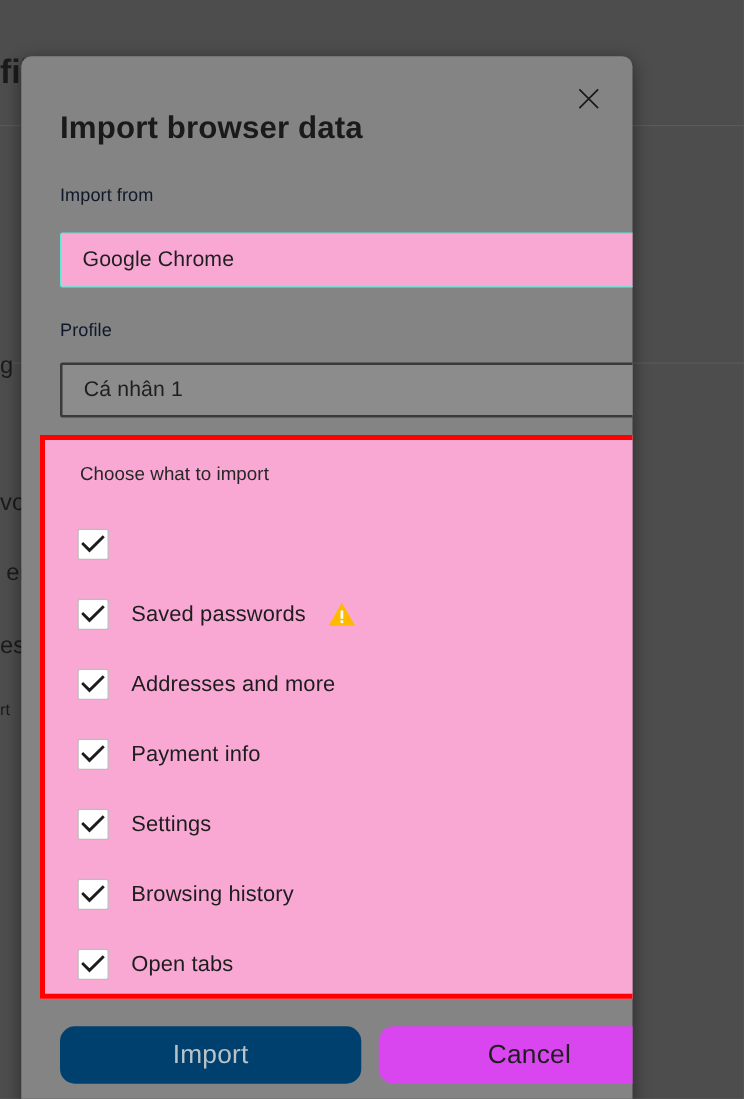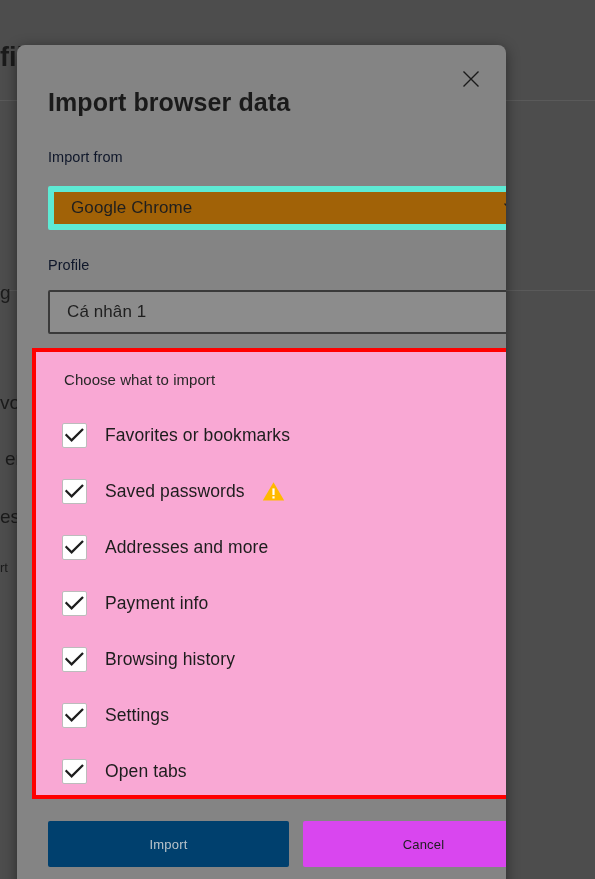--- a/index.html
+++ b/index.html
@@ -82,22 +82,22 @@
     font-size: 14.5px;
     color: #0f172a;
     letter-spacing: 0.05px;
   }
 
   .combo {
     position: absolute;
     left: 31px;
     width: 495px;
     height: 44px;
-    background: #a16207;
-    border: 6px solid #5eead4;
+    background: #f9a8d4;
+    border: 1px solid #5eead4;
     border-radius: 2px;
     display: flex;
     align-items: center;
     padding: 0 14px 0 17px;
     cursor: pointer;
   }
   .combo.focused {
     border: 2px solid #3a3a3a;
     background: #8c8c8c;
     justify-content: flex-end;
@@ -176,22 +176,22 @@
     left: 31px;
     top: 776px;
     display: flex;
     gap: 14px;
   }
 
   .btn {
     width: 241px;
     height: 46px;
     border: none;
-    border-radius: 2px;
-    font-size: 13px;
+    border-radius: 12px;
+    font-size: 21px;
     font-family: "Liberation Sans", "DejaVu Sans", sans-serif;
     letter-spacing: 0.2px;
     cursor: pointer;
   }
   .btn-primary {
     background: #00406e;
     color: #b9c3ca;
   }
   .btn-secondary {
     background: #d946ef;
@@ -248,21 +248,20 @@
 
   <div id="choose-panel">
     <div class="panel-heading">Choose what to import</div>
     <div class="check-list" id="check-list">
         <div class="check-row">
           <span class="checkbox">
             <svg width="19" height="15" viewBox="0 0 19 15" aria-hidden="true">
               <path d="M1.5 7.2 L6.6 12.3 L17.2 1.8" stroke="#1d1d1d" stroke-width="2.3" fill="none" stroke-linecap="square"></path>
             </svg>
           </span>
-          <span class="check-label">Favorites or bookmarks</span>
         </div>
         <div class="check-row">
           <span class="checkbox">
             <svg width="19" height="15" viewBox="0 0 19 15" aria-hidden="true">
               <path d="M1.5 7.2 L6.6 12.3 L17.2 1.8" stroke="#1d1d1d" stroke-width="2.3" fill="none" stroke-linecap="square"></path>
             </svg>
           </span>
           <span class="check-label">Saved passwords</span>
           <span class="warn-icon">
             <svg width="23" height="21" viewBox="0 0 23 21" aria-hidden="true">
@@ -287,29 +286,29 @@
             </svg>
           </span>
           <span class="check-label">Payment info</span>
         </div>
         <div class="check-row">
           <span class="checkbox">
             <svg width="19" height="15" viewBox="0 0 19 15" aria-hidden="true">
               <path d="M1.5 7.2 L6.6 12.3 L17.2 1.8" stroke="#1d1d1d" stroke-width="2.3" fill="none" stroke-linecap="square"></path>
             </svg>
           </span>
+          <span class="check-label">Settings</span>
+        </div>
+        <div class="check-row">
+          <span class="checkbox">
+            <svg width="19" height="15" viewBox="0 0 19 15" aria-hidden="true">
+              <path d="M1.5 7.2 L6.6 12.3 L17.2 1.8" stroke="#1d1d1d" stroke-width="2.3" fill="none" stroke-linecap="square"></path>
+            </svg>
+          </span>
           <span class="check-label">Browsing history</span>
-        </div>
-        <div class="check-row">
-          <span class="checkbox">
-            <svg width="19" height="15" viewBox="0 0 19 15" aria-hidden="true">
-              <path d="M1.5 7.2 L6.6 12.3 L17.2 1.8" stroke="#1d1d1d" stroke-width="2.3" fill="none" stroke-linecap="square"></path>
-            </svg>
-          </span>
-          <span class="check-label">Settings</span>
         </div>
         <div class="check-row">
           <span class="checkbox">
             <svg width="19" height="15" viewBox="0 0 19 15" aria-hidden="true">
               <path d="M1.5 7.2 L6.6 12.3 L17.2 1.8" stroke="#1d1d1d" stroke-width="2.3" fill="none" stroke-linecap="square"></path>
             </svg>
           </span>
           <span class="check-label">Open tabs</span>
         </div>
       </div>

